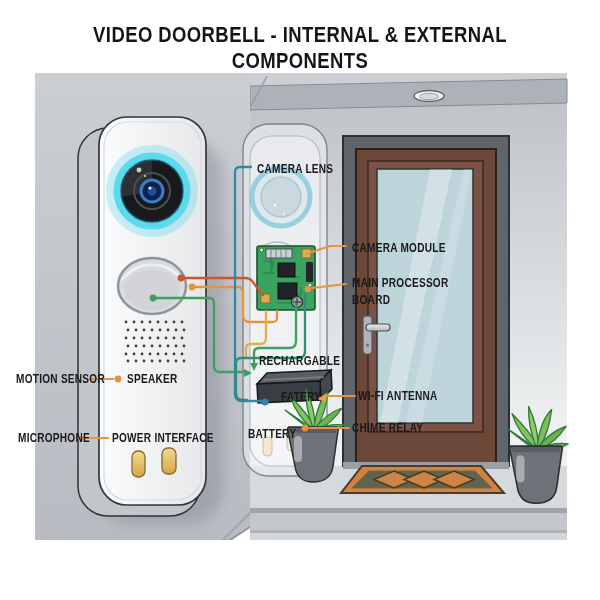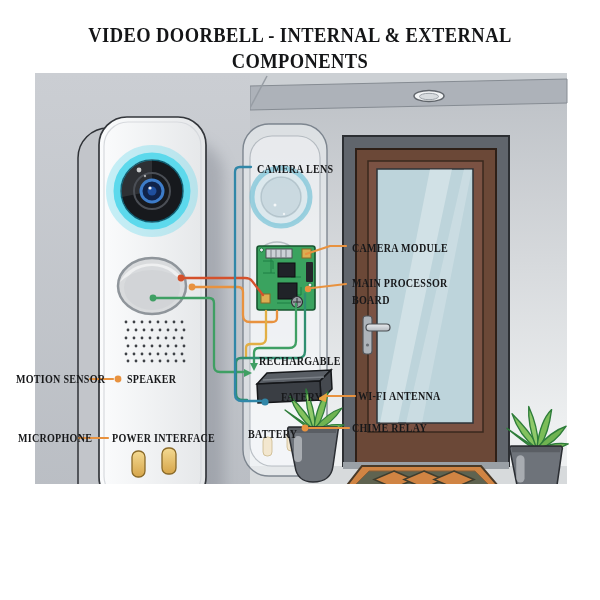--- a/index.html
+++ b/index.html
@@ -1,17 +1,17 @@
 <!DOCTYPE html>
 <html><head>
 <meta charset="utf-8">
 <style>
   html,body{margin:0;padding:0;background:#ffffff;}
-  #stage{position:relative;width:600px;height:484px;background:#ffffff;overflow:hidden;
-         font-family:Liberation Serif, serif;}
+  #stage{position:relative;width:600px;height:540px;background:#ffffff;overflow:hidden;
+         font-family:Liberation Sans, sans-serif;}
   #scene{position:absolute;left:0;top:0;}
   .title{position:absolute;top:22px;left:0;width:600px;text-align:center;
          font-size:22px;font-weight:800;color:#141517;letter-spacing:.5px;
          transform:scaleX(.84);transform-origin:center top;}
   .lbl{position:absolute;font-size:12px;font-weight:700;color:#17181a;
        letter-spacing:.3px;line-height:1.45;white-space:pre-line;
        transform:scaleX(.84);transform-origin:left top;}
 </style>
 </head>
 <body>

